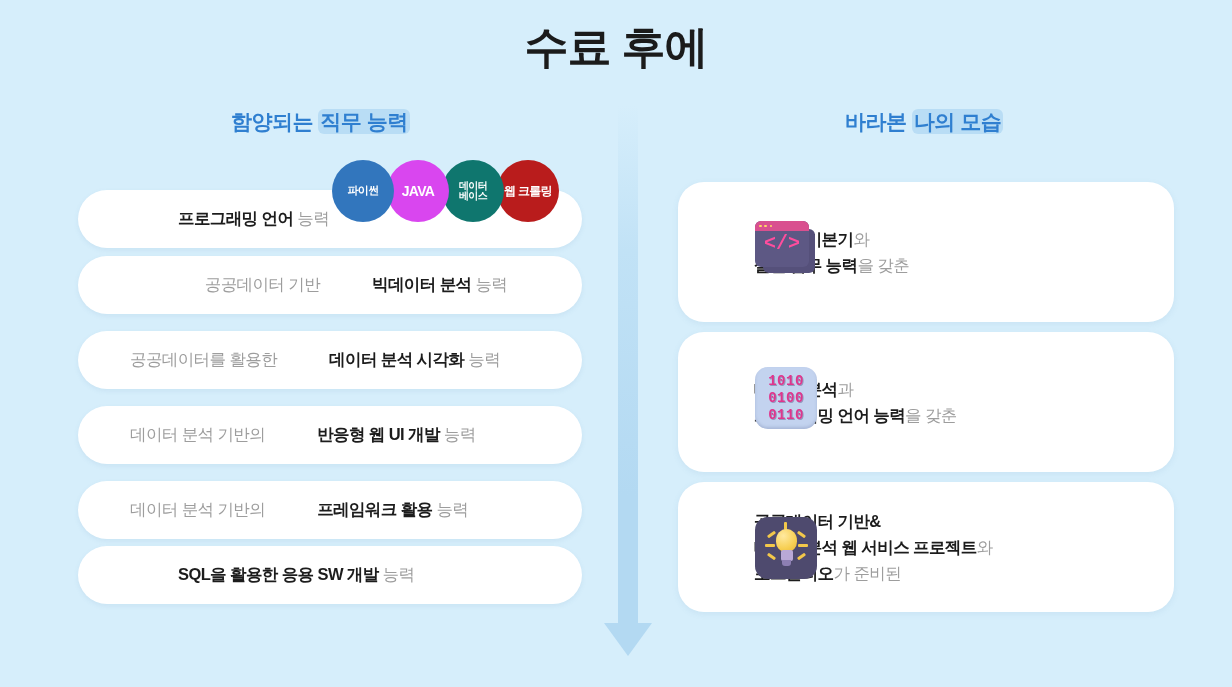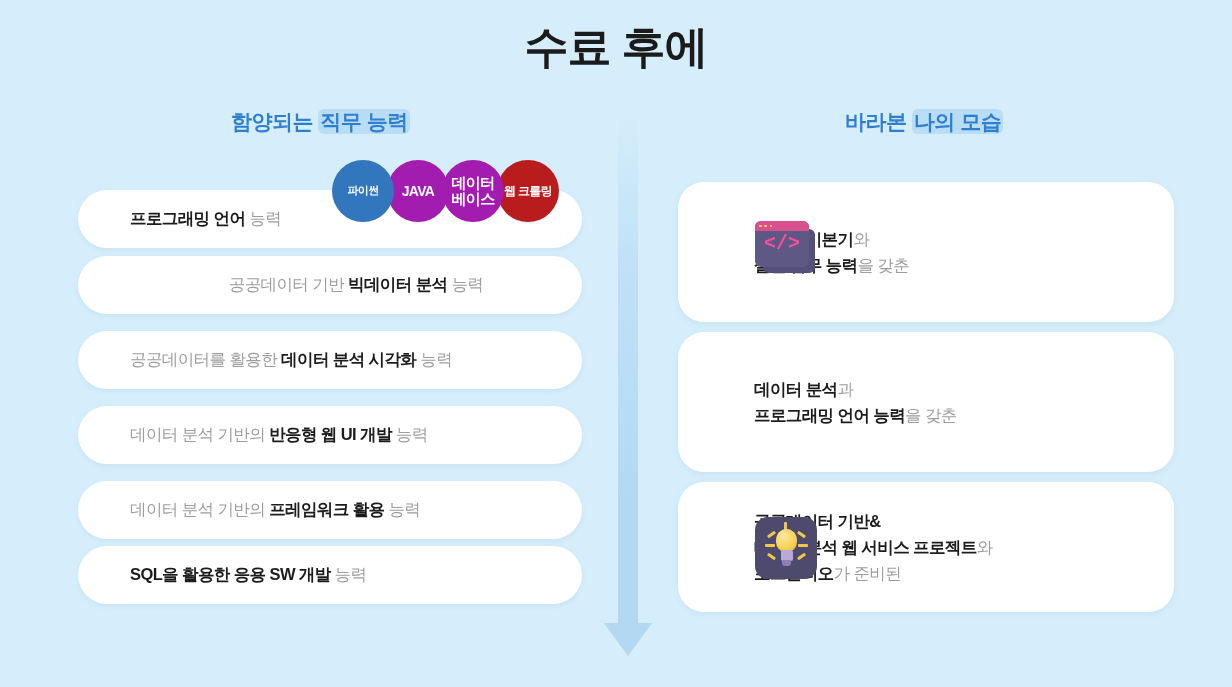--- a/index.html
+++ b/index.html
@@ -88,20 +88,21 @@
   }
   .pill-text {
     font-size: 16.5px;
     color: #9d9d9d;
     letter-spacing: -0.6px;
     white-space: nowrap;
   }
   .pill-text b {
     color: #1c1c1c;
     font-weight: bold;
+    margin-left: 48px;
   }
 
   
   .badges {
     position: absolute;
     top: 160px;
     left: 332px;
     height: 62px;
   }
   .badge {
@@ -251,24 +252,24 @@
     </div>
     <div class="pill" style="top: 546px;">
       <div class="pill-text"><b>SQL을 활용한 응용 SW 개발</b><span> 능력</span></div>
     </div>
   </div>
 
 <div class="badges" id="badges-container">
     <div class="badge" style="left: 0px; background: rgb(50, 118, 189); font-size: 11px; z-index: 10;">
       <span>파이썬</span>
     </div>
-    <div class="badge" style="left: 55px; background: #a21caf; font-size: 14px; z-index: 9;">
+    <div class="badge" style="left: 55px; background: #d946ef; font-size: 14px; z-index: 9;">
       <span>JAVA</span>
     </div>
-    <div class="badge" style="left: 110px; background: #a21caf; font-size: 15px; z-index: 8;">
+    <div class="badge" style="left: 110px; background: #0f766e; font-size: 10px; z-index: 8;">
       <span>데이터</span>
       <span>베이스</span>
     </div>
     <div class="badge" style="left: 165px; background: #b91c1c; font-size: 12px; z-index: 7;">
       <span>웹 크롤링</span>
     </div>
   </div>
 
 <div id="cards-container">
     <div class="card" style="top: 182px; height: 140px;">
@@ -285,20 +286,27 @@
           <div class="dot"></div>
           <div class="dot"></div>
         </div>
       </div>
       <div class="code-glyph">&lt;/&gt;</div>
     </div>
     <div class="card" style="top: 332px; height: 140px;">
       <div class="card-text">
         <div><b>데이터 분석</b><span>과</span></div>
         <div><b>프로그래밍 언어 능력</b><span>을 갖춘</span></div>
+      </div>
+    </div>
+    <div class="card-icon" style="top: 364px;">
+      <div class="ic-binary">
+        <span>1010</span>
+        <span>0100</span>
+        <span>0110</span>
       </div>
     </div>
     <div class="card" style="top: 482px; height: 130px;">
       <div class="card-text">
         <div><b>공공데이터 기반&amp;</b></div>
         <div><b>데이터 분석 웹 서비스 프로젝트</b><span>와</span></div>
         <div><b>포트폴리오</b><span>가 준비된</span></div>
       </div>
     </div>
     <div class="card-icon" style="top: 514px;">

